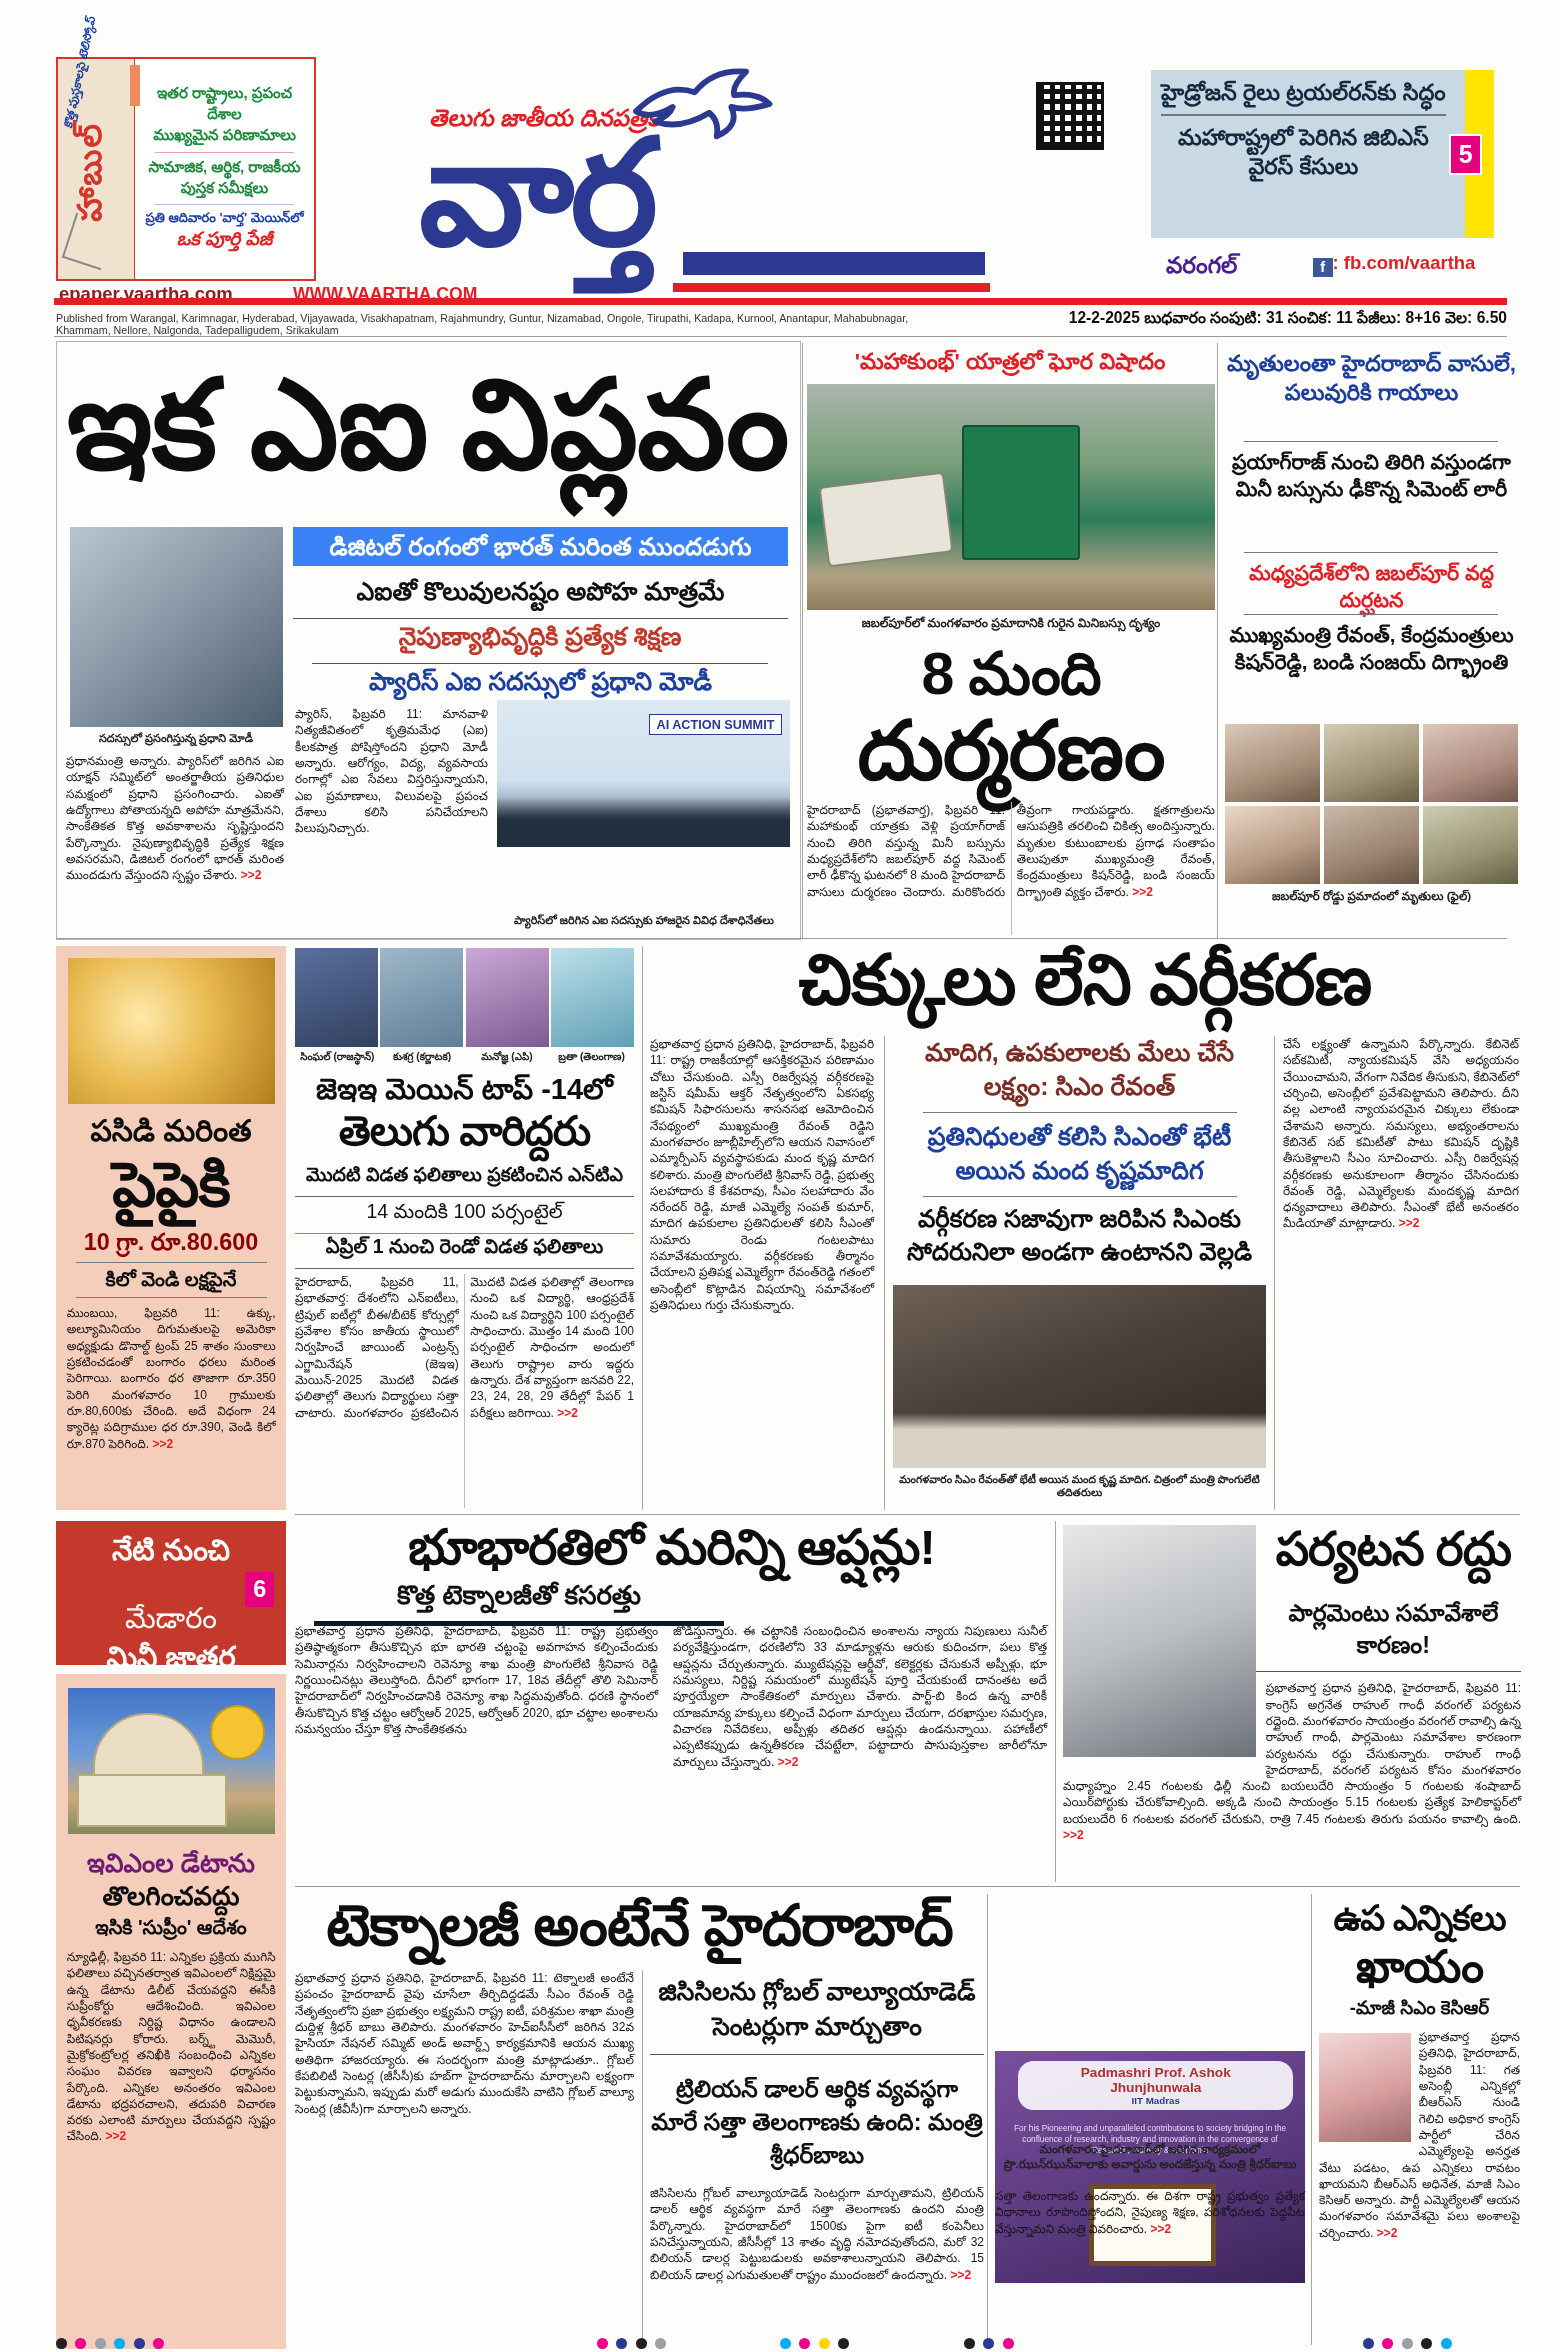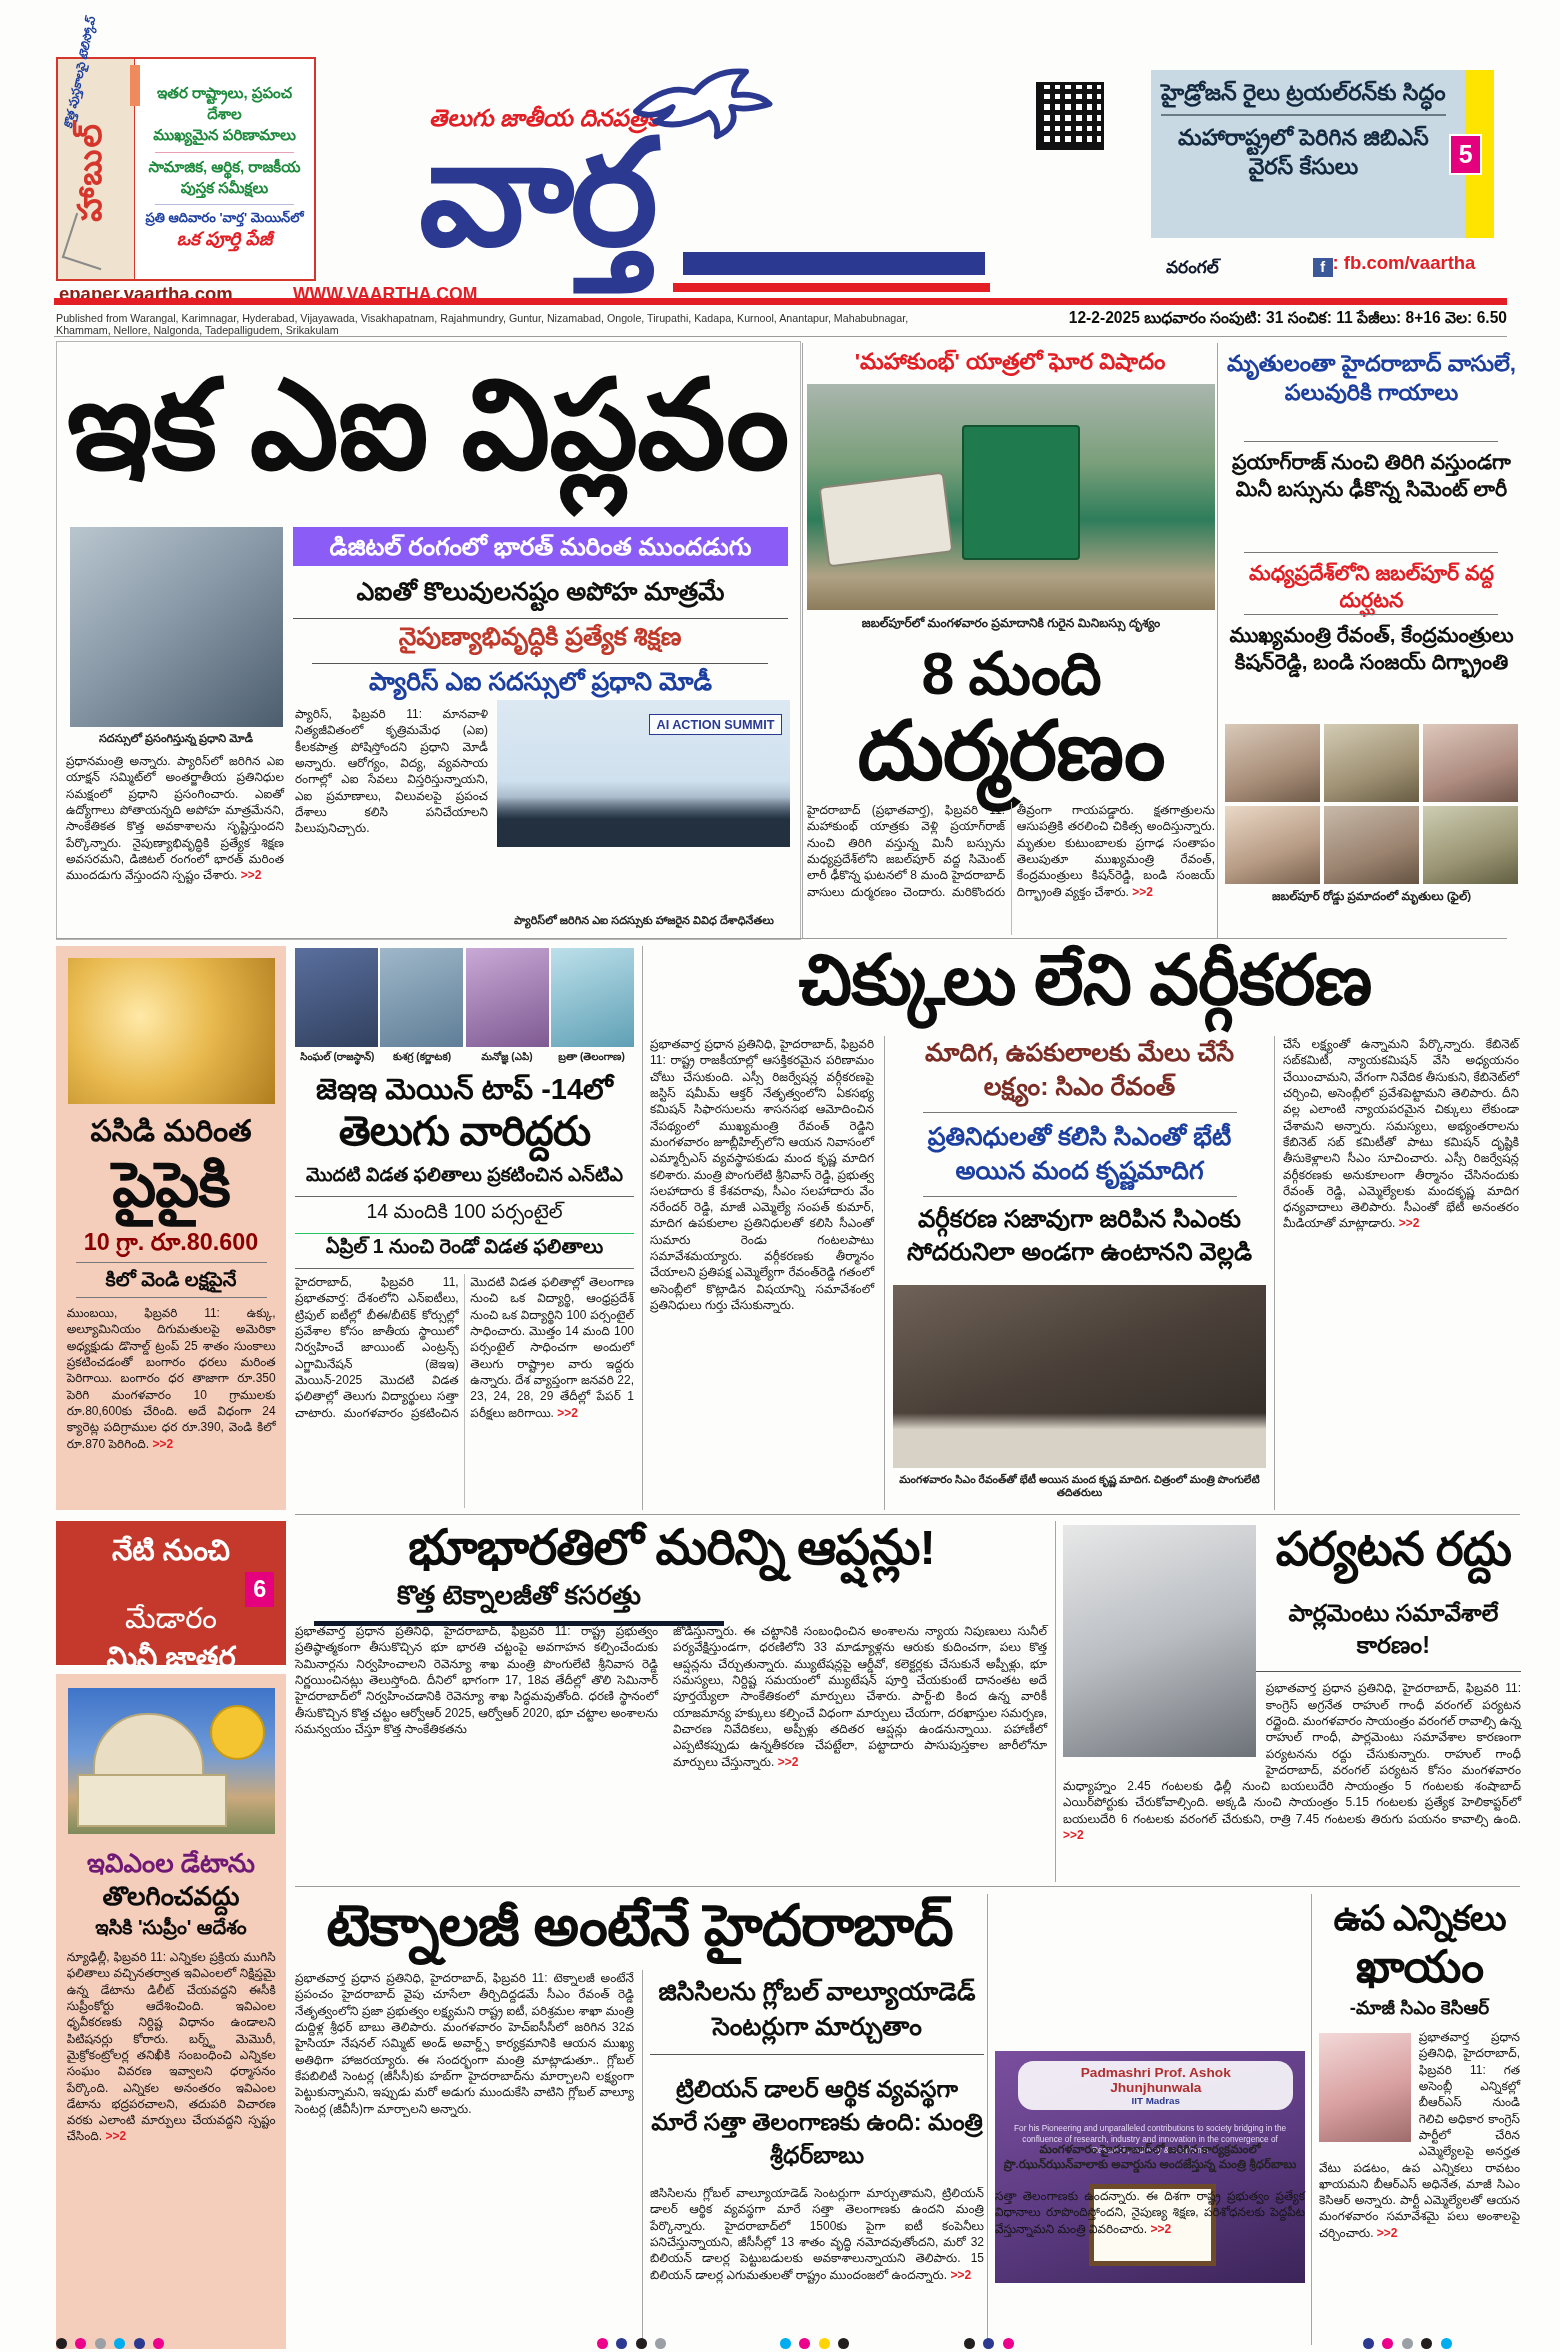--- a/index.html
+++ b/index.html
@@ -81,35 +81,35 @@
 
 <div class="abs" style="left:1151px;top:70px;width:343px;height:168px;background:#c9d9e3;">
   <div style="position:absolute;right:0;top:0;width:29px;height:100%;background:#ffe400;"></div>
   <div style="position:absolute;left:5.9px;top:7.8px;width:293px;text-align:center;">
     <div style="font-size:22.4px;font-weight:900;color:#13293f;line-height:1.3;">హైడ్రోజన్ రైలు ట్రయల్‌రన్‌కు సిద్ధం</div>
     <div style="border-top:2.9px double #6a7b86;margin:6.8px 3.9px;"></div>
     <div style="font-size:22.4px;font-weight:900;color:#13293f;line-height:1.3;">మహారాష్ట్రలో పెరిగిన జిబిఎస్ వైరస్ కేసులు</div>
   </div>
   <div style="position:absolute;right:11.7px;top:64px;width:29px;height:37px;background:#e5007d;color:#fff;font-weight:900;font-size:25px;text-align:center;line-height:37px;border:2px solid #fff;">5</div>
 </div>
-<div class="abs b" style="left:1166px;top:252px;font-size:17px;color:#0f172a;margin-top:6px;">వరంగల్</div>
+<div class="abs b" style="left:1166px;top:252px;font-size:23px;color:#4c1d95;">వరంగల్</div>
 <div class="abs" style="left:1313px;top:252px;font-size:18.5px;font-weight:bold;color:#e31e24;">
   <span style="display:inline-block;width:19.5px;height:19.5px;background:#3b5998;color:#fff;text-align:center;line-height:19.5px;font-size:14.6px;vertical-align:-2.9px;">f</span><span>: fb.com/vaartha</span>
 </div>
 
 <div class="abs" style="left:54px;top:298px;width:1453px;height:6.8px;background:#e31e24;"></div>
 <div class="abs" style="left:56px;top:312px;width:858px;font-size:10.7px;color:#333;">Published from Warangal, Karimnagar, Hyderabad, Vijayawada, Visakhapatnam, Rajahmundry, Guntur, Nizamabad, Ongole, Tirupathi, Kadapa, Kurnool, Anantapur, Mahabubnagar, Khammam, Nellore, Nalgonda, Tadepalligudem, Srikakulam</div>
 <div class="abs b" style="left:917px;top:309px;width:590px;text-align:right;font-size:15.6px;color:#0d0d0d;">12-2-2025 బుధవారం సంపుటి: 31 సంచిక: 11 పేజీలు: 8+16 వెల: 6.50</div>
 <div class="abs hairline" style="left:54px;top:336px;width:1453px;height:1px;"></div>
 
 <div class="abs" style="left:56px;top:341px;width:743px;height:597px;border:1px solid #b5b5b5;"></div>
 <div class="abs headline ctr" style="left:59px;top:353px;width:737px;font-size:125px;line-height:1.15;">ఇక ఎఐ విప్లవం</div>
 
 <div class="abs photo ph-modi" style="left:70px;top:527px;width:213px;height:200px;"></div>
-<div class="abs redbox-h" style="left:293px;top:527px;width:495px;height:39px;background:#8b5cf6;font-size:24.4px;line-height:39px;">డిజిటల్ రంగంలో భారత్ మరింత ముందడుగు</div>
+<div class="abs redbox-h" style="left:293px;top:527px;width:495px;height:39px;background:#3b82f6;font-size:24.4px;line-height:39px;">డిజిటల్ రంగంలో భారత్ మరింత ముందడుగు</div>
 <div class="abs ctr b" style="left:293px;top:577px;width:495px;font-size:25px;color:#111;border-bottom:1px solid #555;padding-bottom:5.9px;">ఎఐతో కొలువులనష్టం అపోహ మాత్రమే</div>
 <div class="abs ctr b" style="left:312px;top:622px;width:456px;font-size:25px;color:#c0392b;border-bottom:1px solid #555;padding-bottom:5.9px;">నైపుణ్యాభివృద్ధికి ప్రత్యేక శిక్షణ</div>
 <div class="abs ctr b" style="left:293px;top:667px;width:495px;font-size:25px;color:#1d3fa0;">ప్యారిస్ ఎఐ సదస్సులో ప్రధాని మోడీ</div>
 
 <div class="abs cap" style="left:66px;top:731px;width:220px;">సదస్సులో ప్రసంగిస్తున్న ప్రధాని మోడీ</div>
 <div class="abs body-txt" style="left:66px;top:753px;width:218px;height:174px;">
   <span>ప్రధానమంత్రి అన్నారు. ప్యారిస్‌లో జరిగిన ఎఐ యాక్షన్ సమ్మిట్‌లో అంతర్జాతీయ ప్రతినిధుల సమక్షంలో ప్రధాని ప్రసంగించారు. ఎఐతో ఉద్యోగాలు పోతాయన్నది అపోహ మాత్రమేనని, సాంకేతికత కొత్త అవకాశాలను సృష్టిస్తుందని పేర్కొన్నారు. నైపుణ్యాభివృద్ధికి ప్రత్యేక శిక్షణ అవసరమని, డిజిటల్ రంగంలో భారత్ మరింత ముందడుగు వేస్తుందని స్పష్టం చేశారు.</span> <span class="jump">&gt;&gt;2</span>
 </div>
 <div class="abs body-txt" style="left:295px;top:706px;width:193px;height:222px;">ప్యారిస్, ఫిబ్రవరి 11: మానవాళి నిత్యజీవితంలో కృత్రిమమేధ (ఎఐ) కీలకపాత్ర పోషిస్తోందని ప్రధాని మోడీ అన్నారు. ఆరోగ్యం, విద్య, వ్యవసాయ రంగాల్లో ఎఐ సేవలు విస్తరిస్తున్నాయని, ఎఐ ప్రమాణాలు, విలువలపై ప్రపంచ దేశాలు కలిసి పనిచేయాలని పిలుపునిచ్చారు.</div>
 

